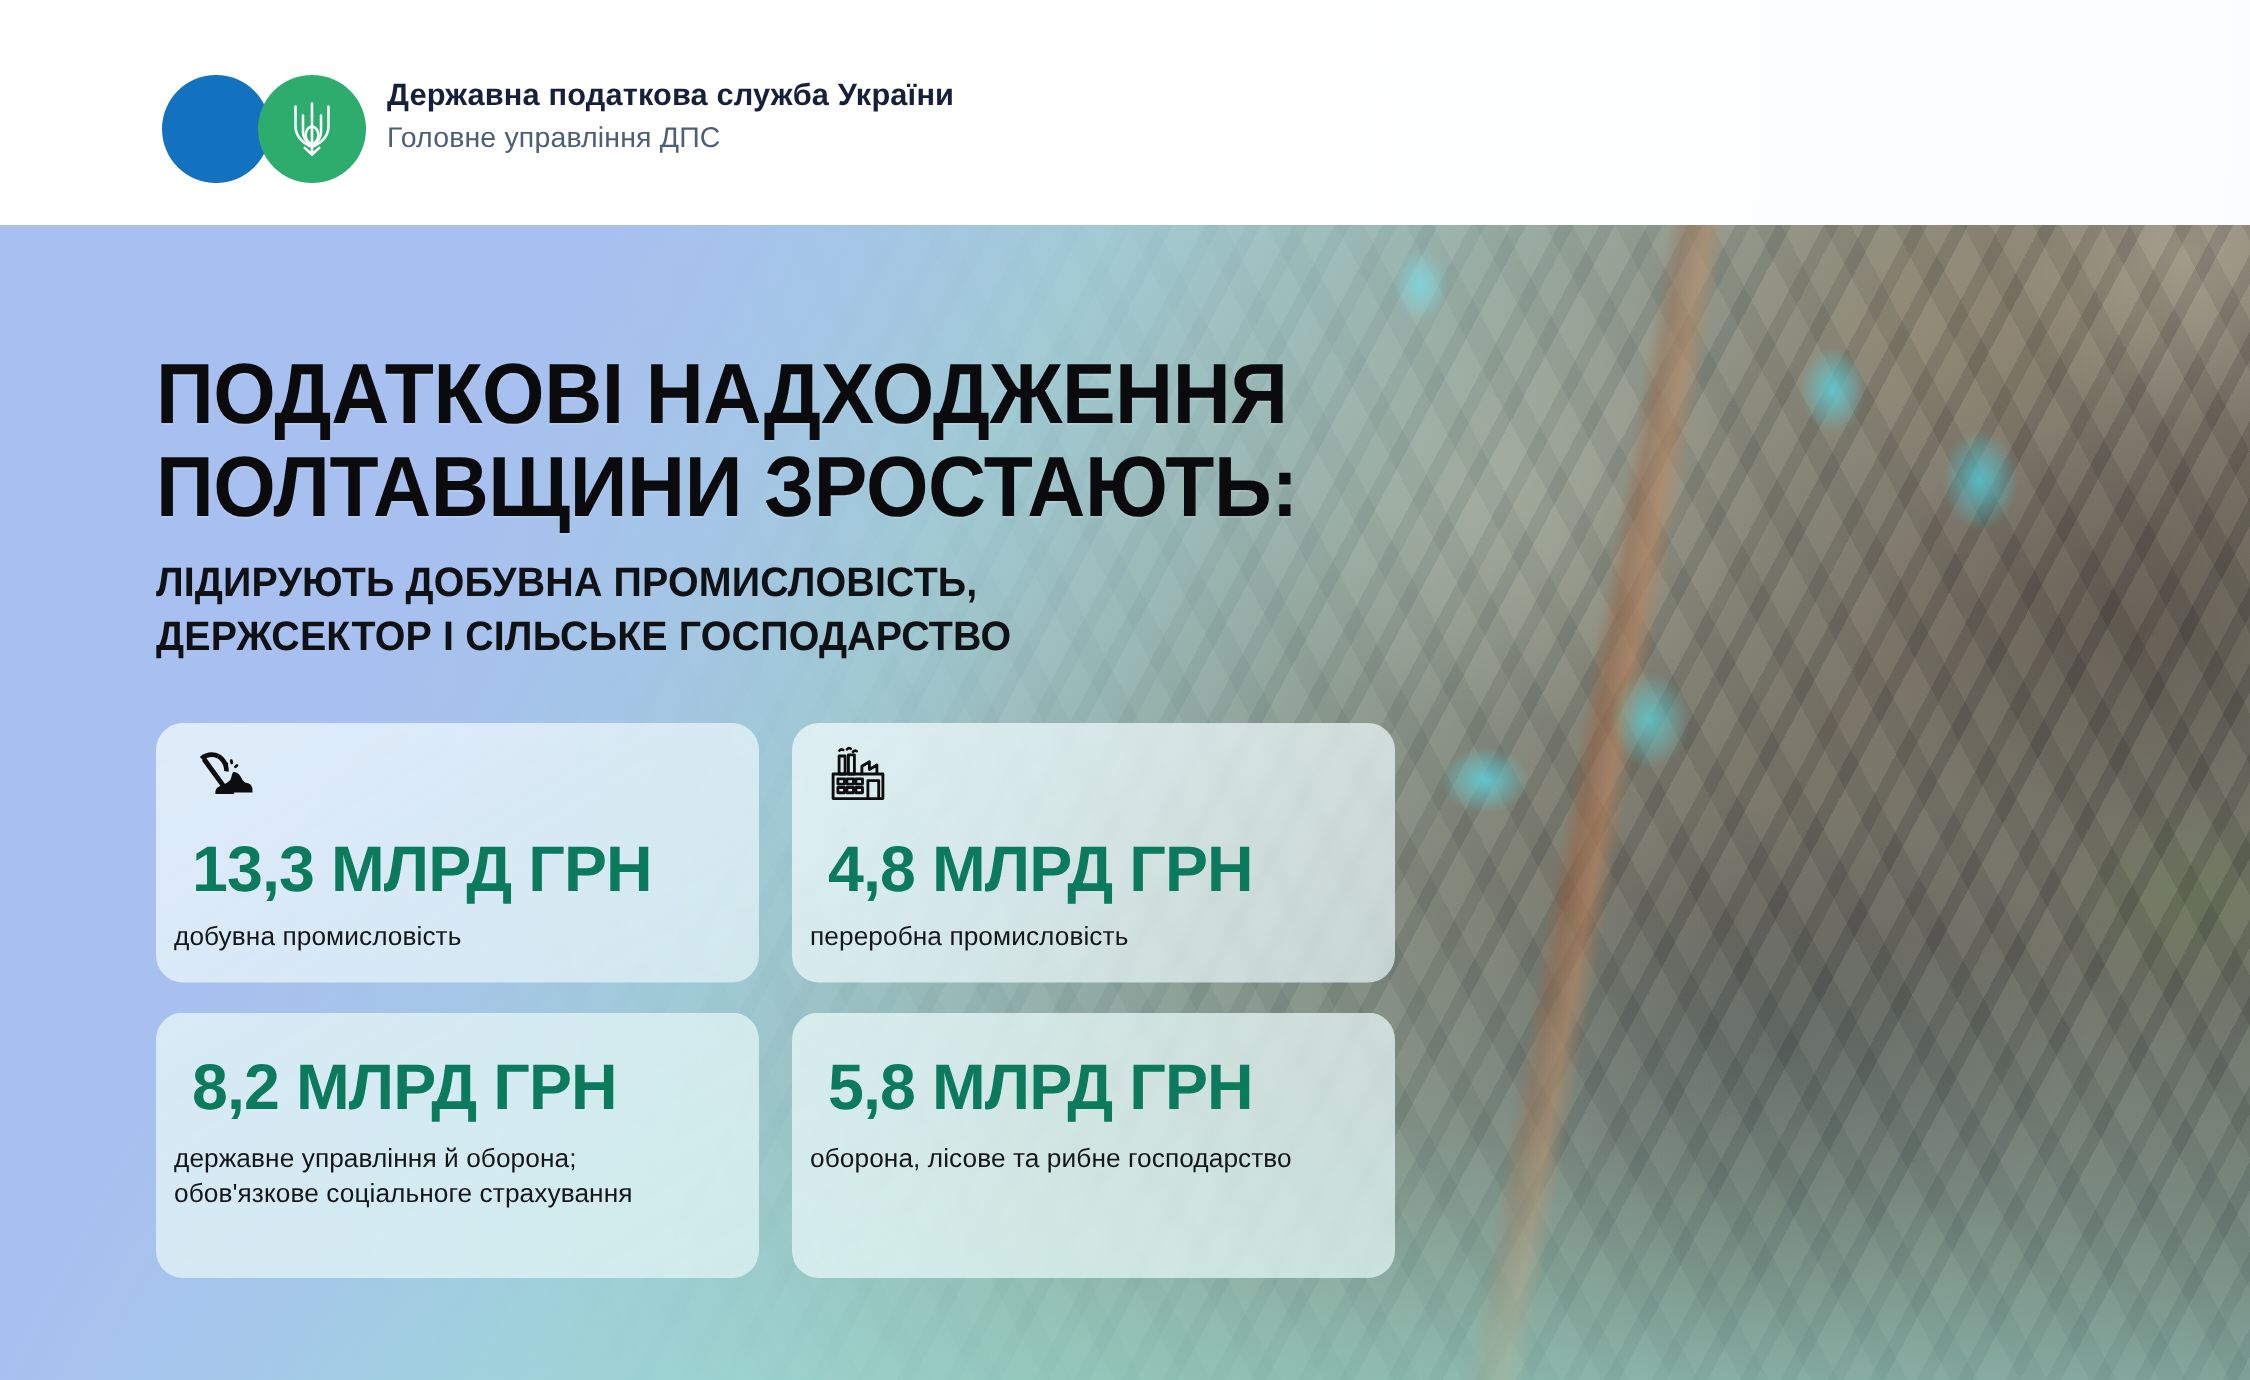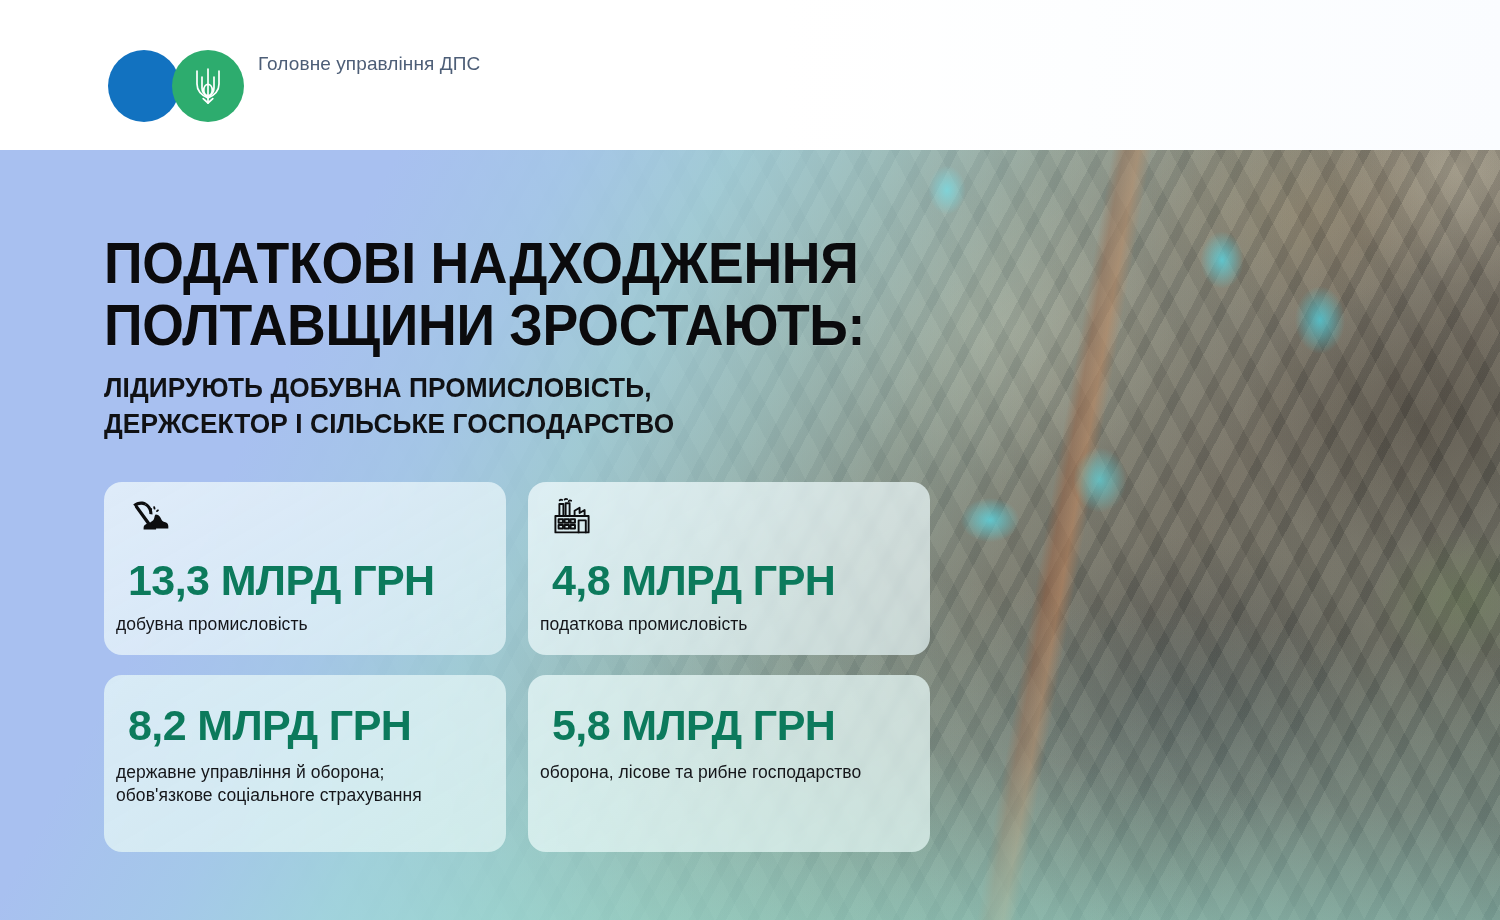--- a/index.html
+++ b/index.html
@@ -206,20 +206,21 @@
           <path d="M28 7 L28 20 C28 27 24 31 17 34"></path>
           <path d="M11 13 L11 24 C11 28 13.5 31 17 33"></path>
           <path d="M23 13 L23 24 C23 28 20.5 31 17 33"></path>
           <path d="M12.2 34.6 L17 39 L21.8 34.6"></path>
           <ellipse cx="17" cy="26" rx="4.2" ry="5.6"></ellipse>
         </svg>
       </div>
     </div>
 
     <div class="org-text">
+      <div class="org-line1">Державна податкова служба України</div>
       <div class="org-line2">Головне управління ДПС</div>
     </div>
 
   </div>
 
   <div class="headline">
     <div>ПОДАТКОВІ НАДХОДЖЕННЯ</div>
     <div>ПОЛТАВЩИНИ ЗРОСТАЮТЬ:</div>
   </div>
 
@@ -272,21 +273,21 @@
           <rect x="12.6" y="22.2" width="4.4" height="3.5"></rect>
           <rect x="18.6" y="22.2" width="4.4" height="3.5"></rect>
           <rect x="6.6" y="28.0" width="4.4" height="3.5"></rect>
           <rect x="12.6" y="28.0" width="4.4" height="3.5"></rect>
           <rect x="18.6" y="28.0" width="4.4" height="3.5"></rect>
 
           <path d="M26.6 35.4 v-12.0 h7.2 v12.0"></path>
         </svg>
       </div>
       <div class="card-value">4,8 МЛРД ГРН</div>
-      <div class="card-label">податкова промисловість</div>
+      <div class="card-label">переробна промисловість</div>
     </div>
 
     <div class="card c2">
       <div class="card-value">8,2 МЛРД ГРН</div>
       <div class="card-label">державне управління й оборона; обов'язкове соціальноге страхування</div>
     </div>
 
     <div class="card c3">
       <div class="card-value">5,8 МЛРД ГРН</div>
       <div class="card-label">оборона, лісове та рибне господарство</div>

